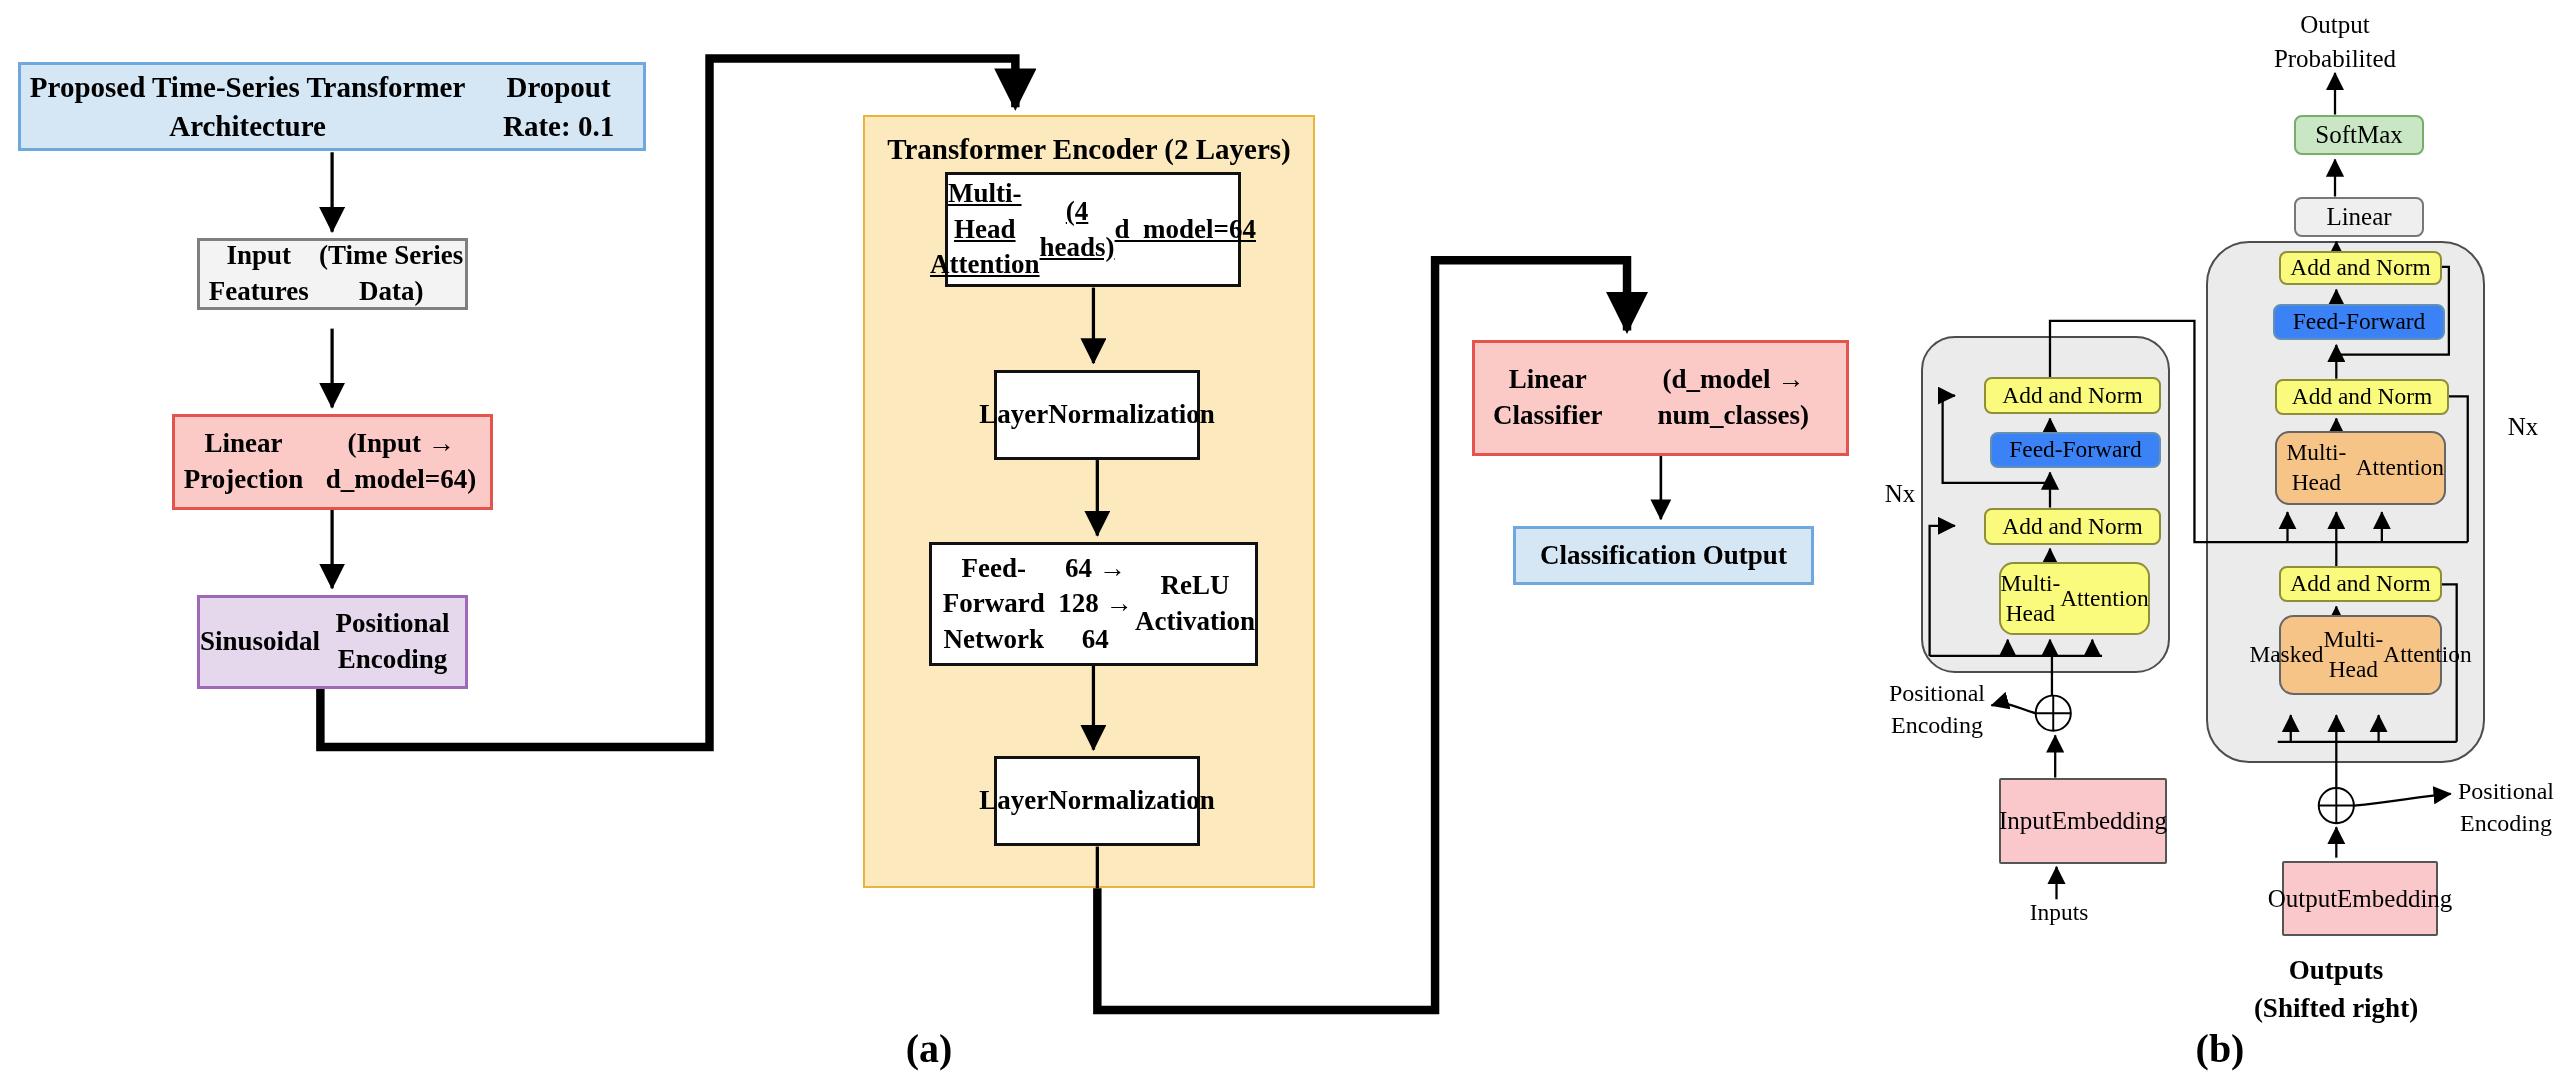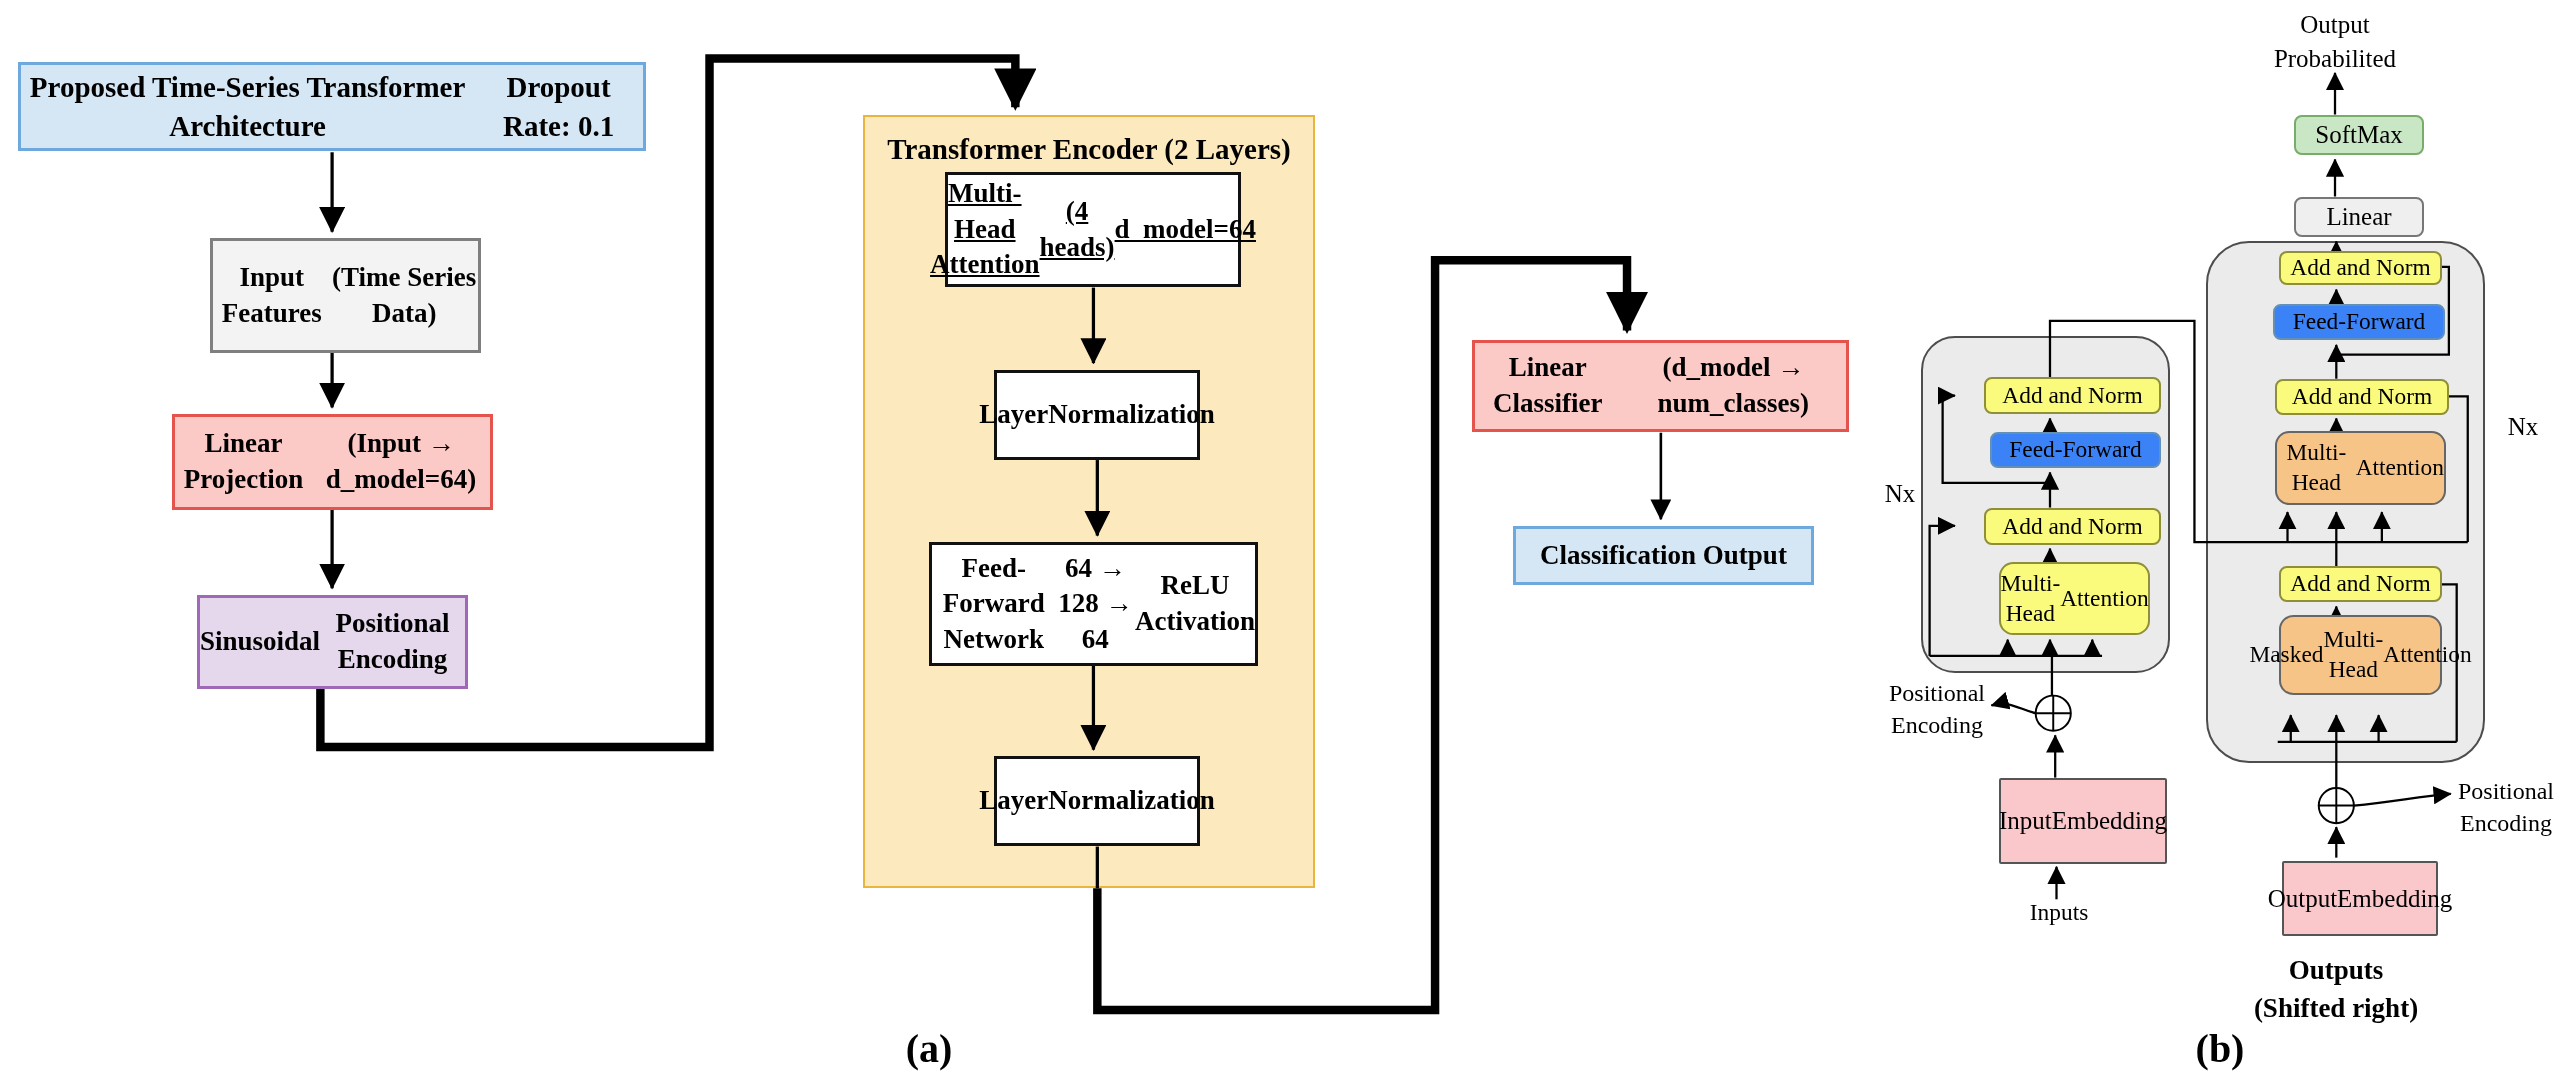--- a/index.html
+++ b/index.html
@@ -112,21 +112,21 @@
       <circle cx="3590" cy="1238" r="27"></circle>
       <path d="M 3563 1238 L 3617 1238 M 3590 1211 L 3590 1265" fill="none"></path>
     </g>
   </svg>
 
   <div class="box abox a-blue" style="left:18px;top:62px;width:628px;height:89px;font-size:29px;">
     <span>Proposed Time-Series Transformer Architecture</span>
     <span>Dropout Rate: 0.1</span>
   </div>
 
-  <div class="box abox a-gray" style="left:210px;top:238px;width:271px;height:115px;">
+  <div class="box abox a-gray" style="left:197px;top:238px;width:271px;height:72px;">
     <span>Input Features</span>
     <span>(Time Series Data)</span>
   </div>
 
   <div class="box abox a-red" style="left:172px;top:414px;width:321px;height:96px;">
     <span>Linear Projection</span>
     <span>(Input → d_model=64)</span>
   </div>
 
   <div class="box abox a-purple" style="left:197px;top:595px;width:271px;height:94px;">
@@ -149,21 +149,21 @@
     <span>Feed-Forward Network</span>
     <span>64 → 128 → 64</span>
     <span>ReLU Activation</span>
   </div>
 
   <div class="box abox a-white" style="left:994px;top:756px;width:206px;height:90px;">
     <span>Layer</span>
     <span>Normalization</span>
   </div>
 
-  <div class="box abox a-red" style="left:1472px;top:340px;width:377px;height:92px;">
+  <div class="box abox a-red" style="left:1472px;top:340px;width:377px;height:116px;">
     <span>Linear Classifier</span>
     <span>(d_model → num_classes)</span>
   </div>
 
   <div class="box abox a-blue" style="left:1513px;top:526px;width:301px;height:59px;">
     <span>Classification Output</span>
   </div>
 
   <div class="box bbox b-yellow" style="left:1960px;top:377px;width:177px;height:37px;">
     <span>Add and Norm</span>

